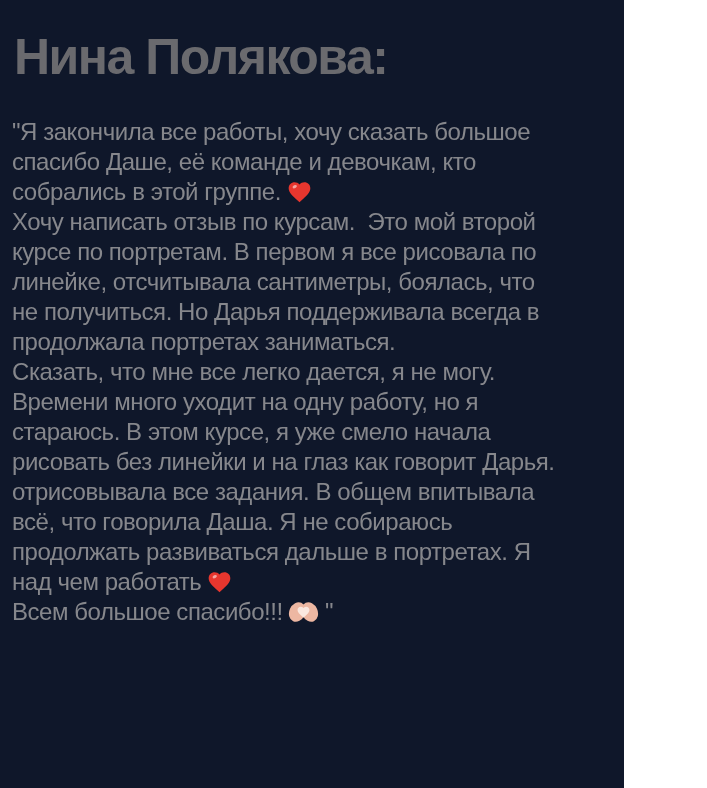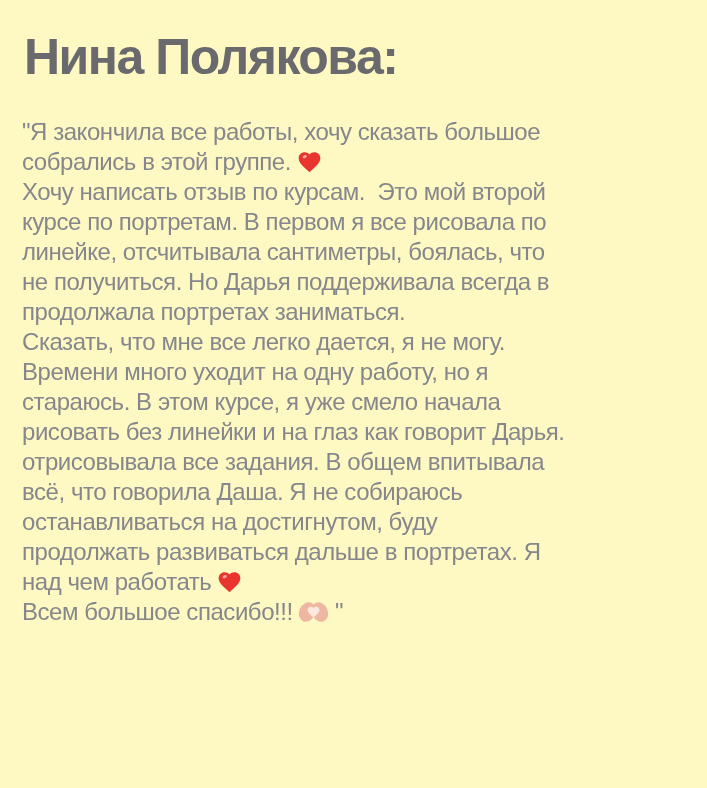--- a/index.html
+++ b/index.html
@@ -8,24 +8,24 @@
     background: #ffffff;
   }
   body {
     width: 707px;
     height: 788px;
     overflow: hidden;
     font-family: "Liberation Sans", "DejaVu Sans", sans-serif;
   }
   .page {
     box-sizing: border-box;
-    width: 707px;
+    width: 624px;
     height: 788px;
-    padding: 32px 20px 0 22px;
-    background: #fef9c3;
+    padding: 32px 20px 0 12px;
+    background: #0f172a;
   }
   .title {
     margin: 0 0 0 2px;
     font-size: 50px;
     line-height: 1.0;
     font-weight: 700;
     letter-spacing: -1.5px;
     color: #6a6a6e;
     white-space: pre;
   }
@@ -48,36 +48,36 @@
   .emoji.red-heart { width: 27px; height: 26px; }
   .emoji.heart-hands { width: 31px; height: 27px; }
 </style>
 </head>
 <body>
 
 <div class="page">
   <h1 class="title">Нина Полякова:</h1>
   <div class="review">
       <div class="line"><span>"Я закончила все работы, хочу сказать большое</span></div>
+      <div class="line"><span>спасибо Даше, её команде и девочкам, кто</span></div>
       <div class="line"><span>собрались в этой группе.</span><svg class="emoji red-heart" viewBox="0 0 24 24" aria-hidden="true">
     <path fill="#e8362e" d="M12 21.35l-1.45-1.32C5.4 15.36 2 12.28 2 8.5 2 5.42 4.42 3 7.5 3c1.74 0 3.41.81 4.5 2.09C13.09 3.81 14.76 3 16.5 3 19.58 3 22 5.42 22 8.5c0 3.78-3.4 6.86-8.55 11.54L12 21.35z"></path>
     <ellipse fill="#ffffff" opacity="0.55" cx="7.6" cy="7.1" rx="2.1" ry="1.4" transform="rotate(-28 7.6 7.1)"></ellipse>
   </svg></div>
       <div class="line"><span>Хочу написать отзыв по курсам.  Это мой второй</span></div>
       <div class="line"><span>курсе по портретам. В первом я все рисовала по</span></div>
       <div class="line"><span>линейке, отсчитывала сантиметры, боялась, что</span></div>
       <div class="line"><span>не получиться. Но Дарья поддерживала всегда в</span></div>
       <div class="line"><span>продолжала портретах заниматься.</span></div>
       <div class="line"><span>Сказать, что мне все легко дается, я не могу.</span></div>
       <div class="line"><span>Времени много уходит на одну работу, но я</span></div>
       <div class="line"><span>стараюсь. В этом курсе, я уже смело начала</span></div>
       <div class="line"><span>рисовать без линейки и на глаз как говорит Дарья.</span></div>
       <div class="line"><span>отрисовывала все задания. В общем впитывала</span></div>
       <div class="line"><span>всё, что говорила Даша. Я не собираюсь</span></div>
-      <div class="line"><span>останавливаться на достигнутом, буду</span></div>
       <div class="line"><span>продолжать развиваться дальше в портретах. Я</span></div>
       <div class="line"><span>над чем работать</span><svg class="emoji red-heart" viewBox="0 0 24 24" aria-hidden="true">
     <path fill="#e8362e" d="M12 21.35l-1.45-1.32C5.4 15.36 2 12.28 2 8.5 2 5.42 4.42 3 7.5 3c1.74 0 3.41.81 4.5 2.09C13.09 3.81 14.76 3 16.5 3 19.58 3 22 5.42 22 8.5c0 3.78-3.4 6.86-8.55 11.54L12 21.35z"></path>
     <ellipse fill="#ffffff" opacity="0.55" cx="7.6" cy="7.1" rx="2.1" ry="1.4" transform="rotate(-28 7.6 7.1)"></ellipse>
   </svg></div>
       <div class="line"><span>Всем большое спасибо!!!</span><svg class="emoji heart-hands" viewBox="0 0 32 28" aria-hidden="true">
     <ellipse fill="#edb7a2" cx="9.5" cy="14.5" rx="8.2" ry="10.5" transform="rotate(24 9.5 14.5)"></ellipse>
     <ellipse fill="#edb7a2" cx="22.5" cy="14.5" rx="8.2" ry="10.5" transform="rotate(-24 22.5 14.5)"></ellipse>
     <path fill="#fbe8df" d="M16 20.4l-1.05-.96c-3.1-2.84-5.15-4.72-5.15-6.98 0-1.86 1.46-3.32 3.32-3.32 1.05 0 2.06.49 2.88 1.27.82-.78 1.83-1.27 2.88-1.27 1.86 0 3.32 1.46 3.32 3.32 0 2.26-2.05 4.14-5.15 6.98L16 20.4z"></path>
   </svg><span> "</span></div>

